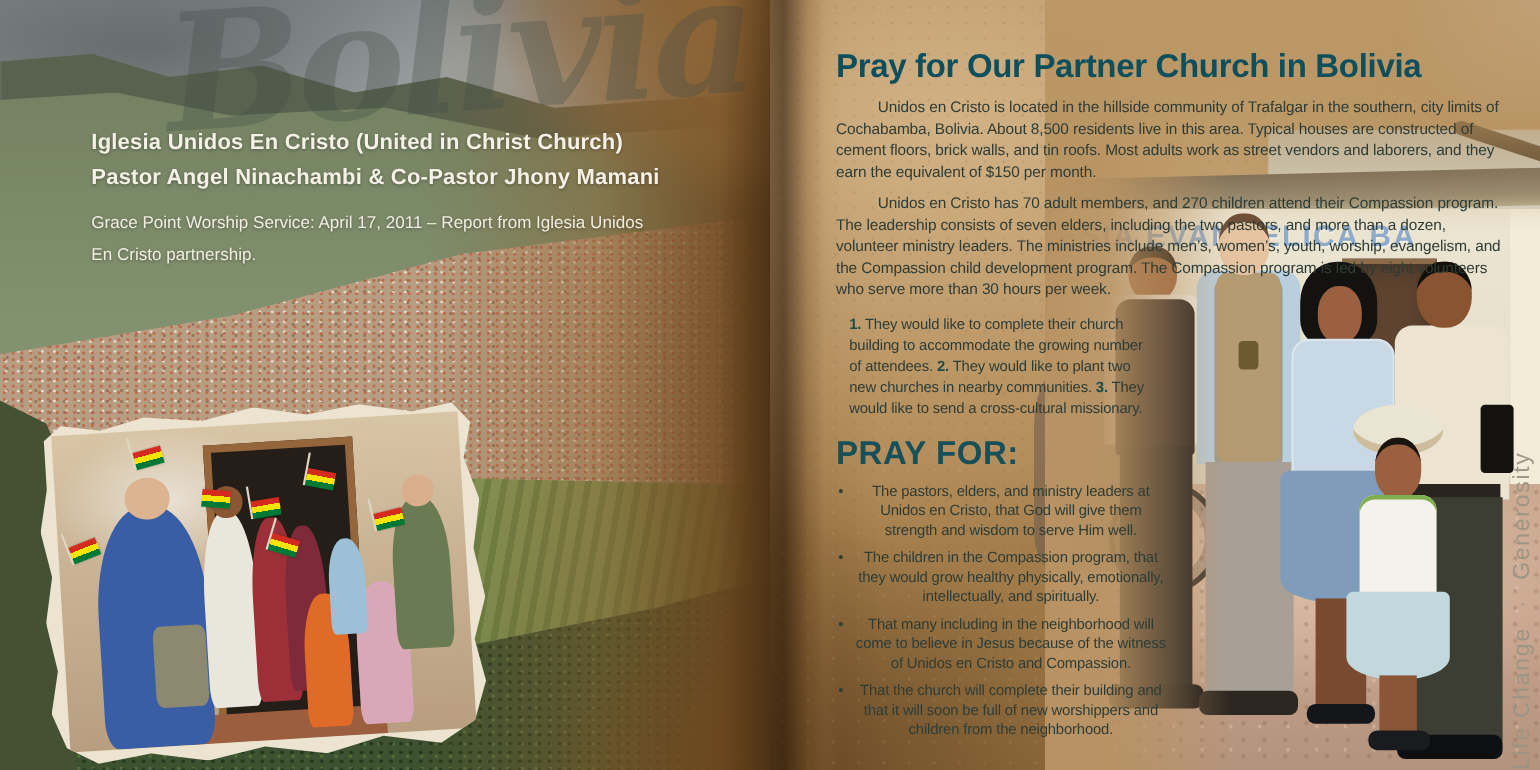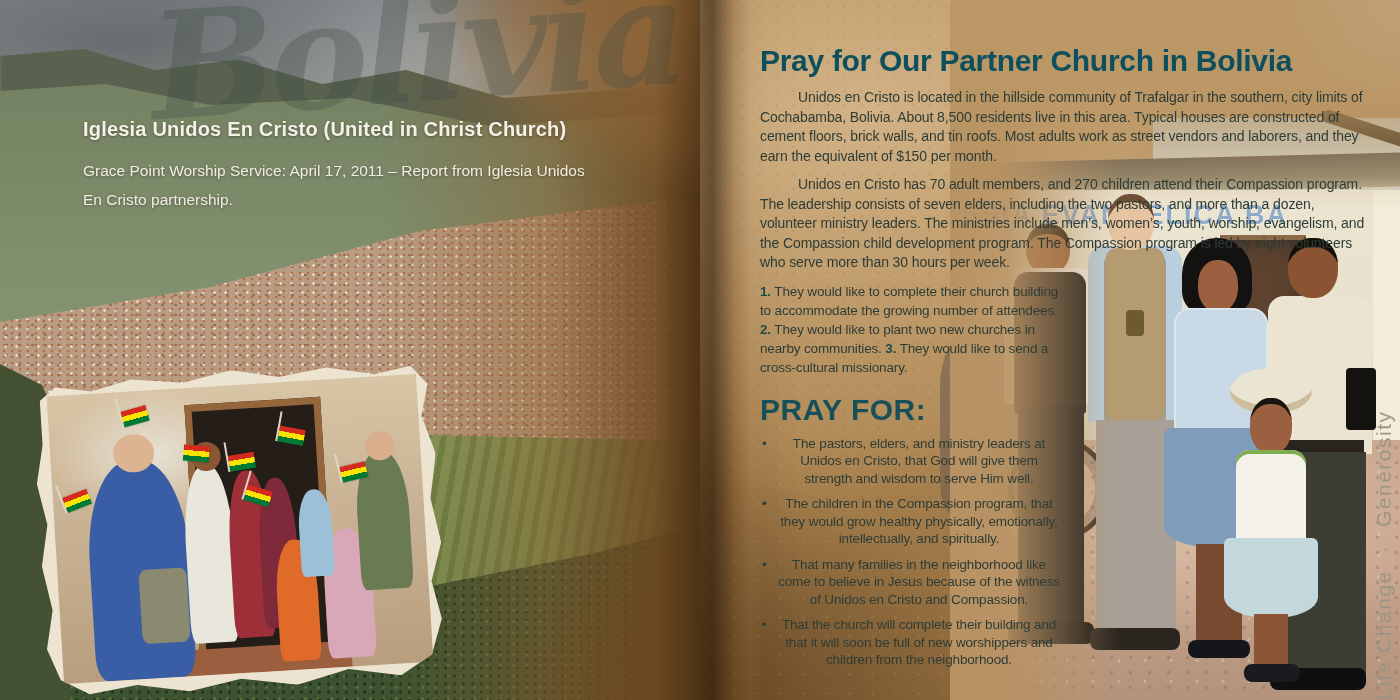--- a/index.html
+++ b/index.html
@@ -178,21 +178,21 @@
   .gp-fade-corner{left:45%;top:0;width:55%;height:180px;
      background:radial-gradient(70% 100% at 100% 0%,rgba(205,186,170,.25),transparent 75%);}
 
   
   .right-text{position:absolute;left:60px;top:44px;width:606px;z-index:5;color:#2e3c36;}
   .r-head{margin:0 0 10px 0;font-size:30px;line-height:34px;font-weight:bold;
      color:#0e4f5d;letter-spacing:-.3px;}
   .para{margin:0 0 9px 0;font-size:14px;line-height:19.5px;text-indent:38px;letter-spacing:-.1px;}
   .goals-head{margin:2px 0 4px 0;font-size:15px;font-weight:bold;color:#194f4c;}
   .narrow{width:302px;}
-  .goals-text{margin:0;font-size:13.5px;line-height:19px;letter-spacing:-.15px;}
+  .goals-text{margin:12px;font-size:13.5px;line-height:19px;letter-spacing:-.15px;}
   .goals-text b{color:#1d4b46;}
   .pray-head{margin:16px 0 8px 0;font-size:30px;font-weight:bold;color:#175059;letter-spacing:.5px;}
   .pray-list{margin:0;padding:0;list-style:none;}
   .pray-list li{position:relative;margin:0 0 8px 0;padding-left:16px;
      font-size:13.5px;line-height:17.5px;letter-spacing:-.15px;text-align:center;}
   .pray-list li::before{content:"\2022";position:absolute;left:2px;top:0;color:#2e3c36;}
 
   
   .side-tag{position:absolute;right:4px;bottom:0;height:474px;z-index:6;
      writing-mode:vertical-rl;transform:rotate(180deg);
@@ -212,20 +212,21 @@
     <div class="layer l-city"></div>
     <div class="layer l-fields"></div>
     <div class="layer l-hillbottom"></div>
     <div class="layer l-lefthill"></div>
     <div class="layer l-blend"></div>
 
     <div class="watermark">Bolivia</div>
 
     <div class="left-caption">
       <div class="lp-bold">Iglesia Unidos En Cristo (United in Christ Church)</div>
+      <div class="lp-bold">Pastor Angel Ninachambi &amp; Co-Pastor Jhony Mamani</div>
       <div class="lp-reg first">Grace Point Worship Service: April 17, 2011 – Report from Iglesia Unidos</div>
       <div class="lp-reg">En Cristo partnership.</div>
     </div>
 
     <div class="inset">
       <div class="inset-photo">
         <div class="ip ip-haze"></div>
         <div class="ip ip-door"></div>
         <div class="ip ip-step"></div>
         <div class="fig f-blue"></div>
@@ -319,21 +320,21 @@
           <span>They would like to complete their church building to accommodate the growing number of attendees.</span>
           <b>2.</b>
           <span>They would like to plant two new churches in nearby communities.</span>
           <b>3.</b>
           <span>They would like to send a cross-cultural missionary.</span>
         </p>
         <h2 class="pray-head">PRAY FOR:</h2>
         <ul class="pray-list">
           <li>The pastors, elders, and ministry leaders at Unidos en Cristo, that God will give them strength and wisdom to serve Him well.</li>
           <li>The children in the Compassion program, that they would grow healthy physically, emotionally, intellectually, and spiritually.</li>
-          <li>That many families in the neighborhood like come to believe in Jesus because of the witness of Unidos en Cristo and Compassion.</li>
+          <li>That many including in the neighborhood will come to believe in Jesus because of the witness of Unidos en Cristo and Compassion.</li>
           <li>That the church will complete their building and that it will soon be full of new worshippers and children from the neighborhood.</li>
 
         </ul>
       </div>
     </div>
 
     <div class="side-tag">
       <span>Life Change</span>
       <span class="side-sep">·</span>
       <span>Generosity</span>

